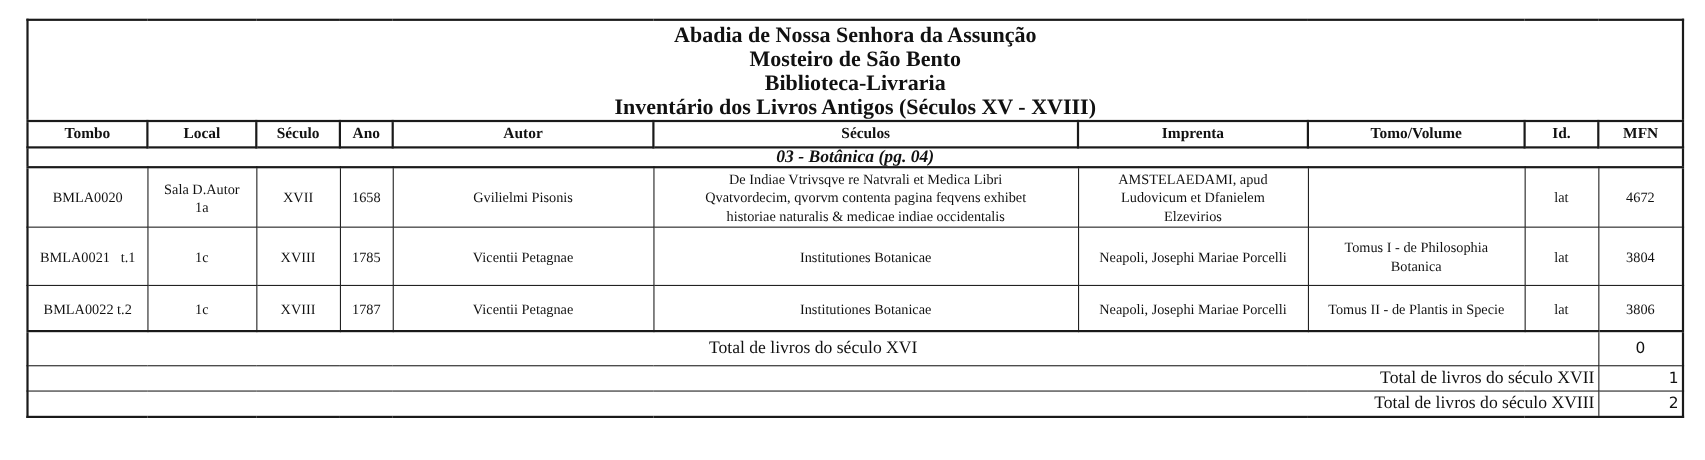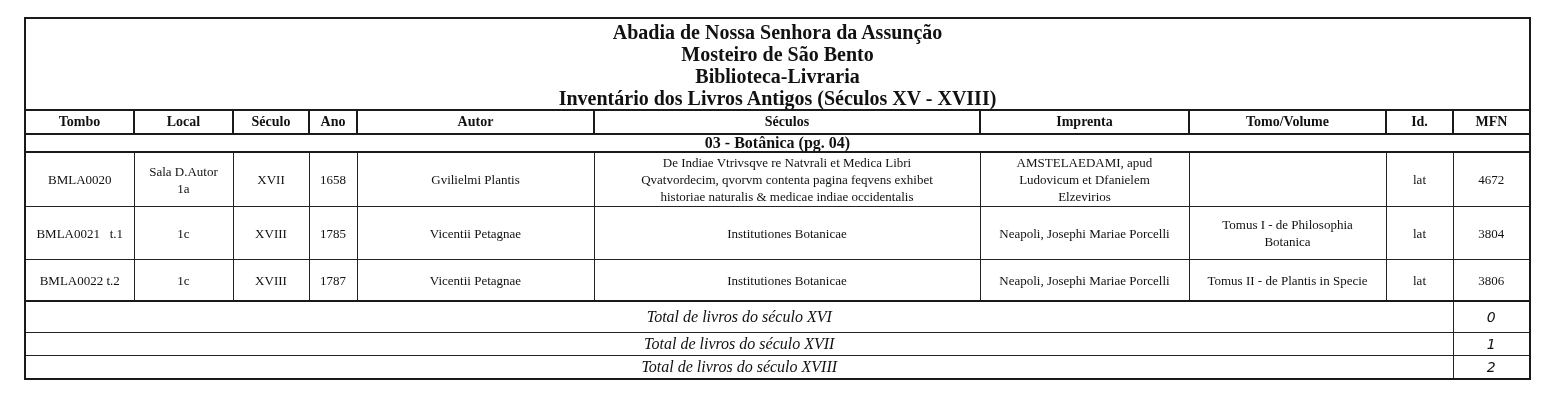--- a/index.html
+++ b/index.html
@@ -7,29 +7,29 @@
          font-family: "Liberation Serif", "DejaVu Serif", serif; color: #111; }
   table.inv { position: absolute; left: 24px; top: 17px; width: 1505px;
               border-collapse: collapse; table-layout: fixed;
               border: 2px solid #1a1a1a; }
   table.inv td, table.inv th { padding: 0 3px; text-align: center; vertical-align: middle;
               border: 1px solid #222; overflow: hidden; }
   .title-cell { font-weight: bold; font-size: 20px; line-height: 22px; padding-top: 2px !important;
                 border-bottom: 2px solid #1a1a1a !important; }
   .title-cell div { height: 22px; }
   th { font-weight: bold; font-size: 14px; height: 22px; border: 2px solid #1a1a1a !important; }
-  .section td { font-weight: bold; font-size: 16px; height: 16px; line-height: 16px;
+  .section td { font-style: italic; font-weight: bold; font-size: 16px; height: 16px; line-height: 16px;
                 border-bottom: 2px solid #1a1a1a !important; margin-left: 32px; }
   .data td { font-size: 13px; line-height: 17px; }
   .r1 td { height: 53px; }
   .r2 td { height: 52px; }
   .r3 td { height: 40px; }
-  .total td { font-style: italic; font-size: 16px; line-height: 20px; }
+  .total td { font-size: 16px; line-height: 20px; }
   .total.t0 td { height: 30px; border-top: 2px solid #1a1a1a; }
-  .total.t1 td, .total.t2 td, .total.t3 td { height: 22px; }
+  .total.t1 td, .total.t2 td, .total.t3 td { height: 22px; text-align: right; }
   .total td.num { font-family: "DejaVu Sans", "Liberation Sans", sans-serif; font-size: 14px; }
 </style>
 </head>
 <body>
 
 <table class="inv">
   <colgroup>
     <col style="width:109px">
       <col style="width:99px">
       <col style="width:76px">
@@ -67,21 +67,21 @@
   </tr>
 
   <tr class="data r1">
     <td>BMLA0020</td>
     <td>
       <div>Sala D.Autor</div>
       <div>1a</div>
     </td>
     <td>XVII</td>
     <td>1658</td>
-    <td>Gvilielmi Plantis</td>
+    <td>Gvilielmi Pisonis</td>
     <td>
       <div>De Indiae Vtrivsqve re Natvrali et Medica Libri</div>
       <div>Qvatvordecim, qvorvm contenta pagina feqvens exhibet</div>
       <div>historiae naturalis &amp; medicae indiae occidentalis</div>
     </td>
     <td>
       <div>AMSTELAEDAMI, apud</div>
       <div>Ludovicum et Dfanielem</div>
       <div>Elzevirios</div>
     </td>

